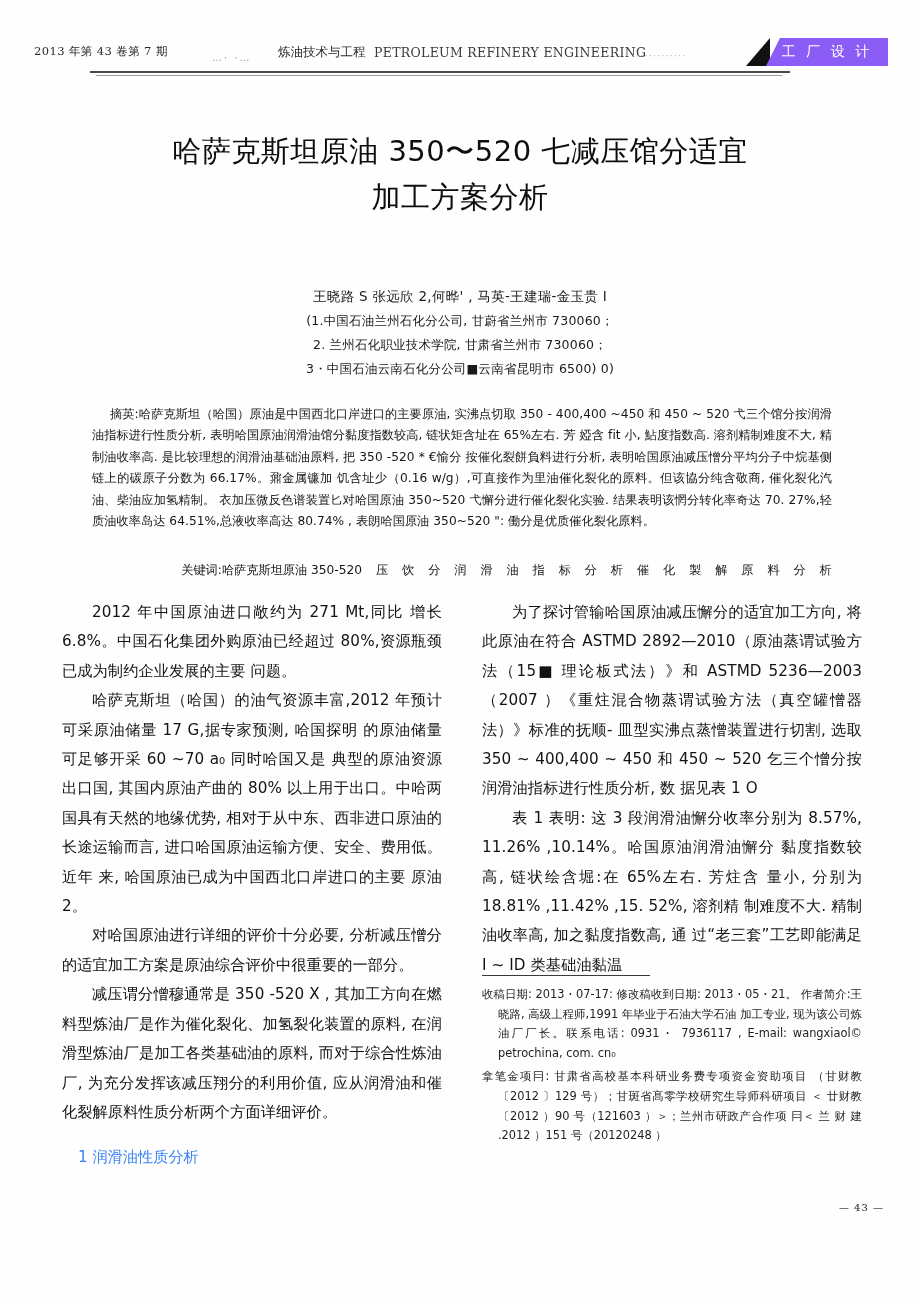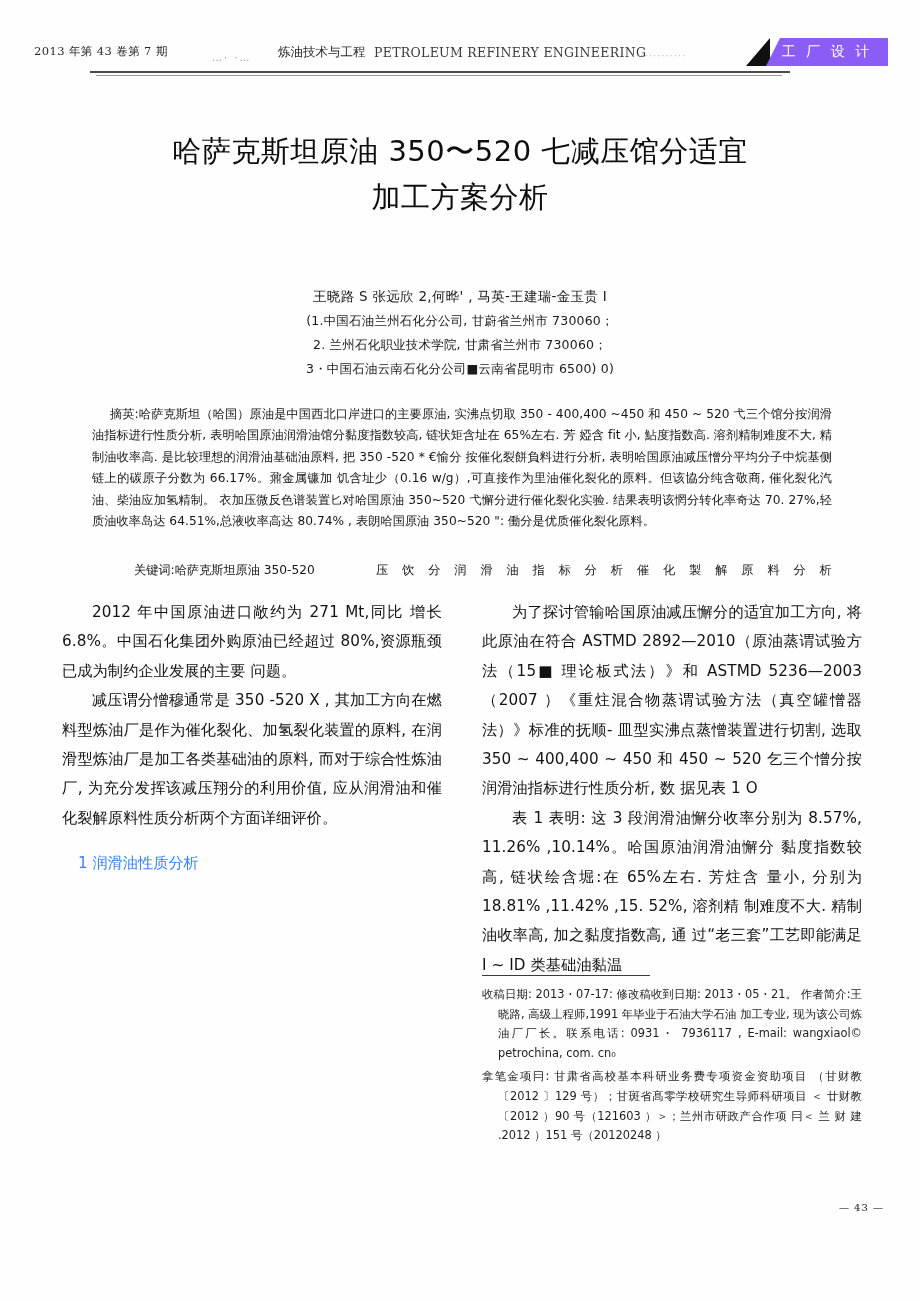--- a/index.html
+++ b/index.html
@@ -187,20 +187,21 @@
     font-size: 12.2px;
     color: #151515;
     display: flex;
     justify-content: flex-start;
   }
   .kw-label {
     width: 270px;
     padding-left: 42px;
     box-sizing: border-box;
     white-space: nowrap;
+    text-align: right;
   }
   .kw-terms {
     flex: 1;
     display: flex;
     justify-content: space-between;
     letter-spacing: 0px;
     padding-left: 14px;
   }
 
   
@@ -325,20 +326,22 @@
         <span>料</span>
         <span>分</span>
         <span>析</span>
       </div>
   </div>
 
   <div class="columns">
 
     <div class="col col-left">
       <p class="body-p indent">2012 年中国原油进口敞约为 271 Mt,同比  增长 6.8%。中国石化集团外购原油已经超过  80%,资源瓶颈已成为制约企业发展的主要  问题。</p>
+      <p class="body-p indent">哈萨克斯坦（哈国）的油气资源丰富,2012 年预计可采原油储量 17 G,据专家预测,  哈国探明 的原油储量可足够开采 60 ~70 a₀ 同时哈国又是  典型的原油资源出口国,  其国内原油产曲的 80% 以上用于出口。中哈两国具有天然的地缘优势,    相对于从中东、西非进口原油的长途运输而言,    进口哈国原油运输方便、安全、费用低。近年 来,  哈国原油已成为中国西北口岸进口的主要  原油 2。</p>
+      <p class="body-p indent">对哈国原油进行详细的评价十分必要,  分析减压憎分的适宜加工方案是原油综合评价中很重要的一部分。</p>
       <p class="body-p indent">减压谓分憎穆通常是 350 -520 X ,  其加工方向在燃料型炼油厂是作为催化裂化、加氢裂化装置的原料,  在润滑型炼油厂是加工各类基础油的原料, 而对于综合性炼油厂,  为充分发挥该减压翔分的利用价值,  应从润滑油和催化裂解原料性质分析两个方面详细评价。</p>
       <p class="sec-head">1 润滑油性质分析</p>
     </div>
 
     <div class="col col-right">
       <p class="body-p indent">为了探讨管输哈国原油减压懈分的适宜加工方向,  将此原油在符合 ASTMD 2892—2010（原油蒸谓试验方法（15■  理论板式法）》和 ASTMD 5236—2003 （2007 ）《重炷混合物蒸谓试验方法（真空罐憎器法）》标准的抚顺- 皿型实沸点蒸憎装置进行切割,  选取 350 ~ 400,400 ~ 450  和 450 ~ 520 乞三个憎分按润滑油指标进行性质分析,  数 据见表 1 O</p>
       <p class="body-p indent">表 1  表明:  这 3  段润滑油懈分收率分别为 8.57%, 11.26% ,10.14%。哈国原油润滑油懈分  黏度指数较高,  链状绘含堀:在 65%左右. 芳炷含  量小, 分别为 18.81% ,11.42% ,15. 52%,  溶剂精 制难度不大. 精制油收率高,  加之黏度指数高,  通  过“老三套”工艺即能满足 I ~ ID 类基础油黏温</p>
     </div>
 
   </div>

